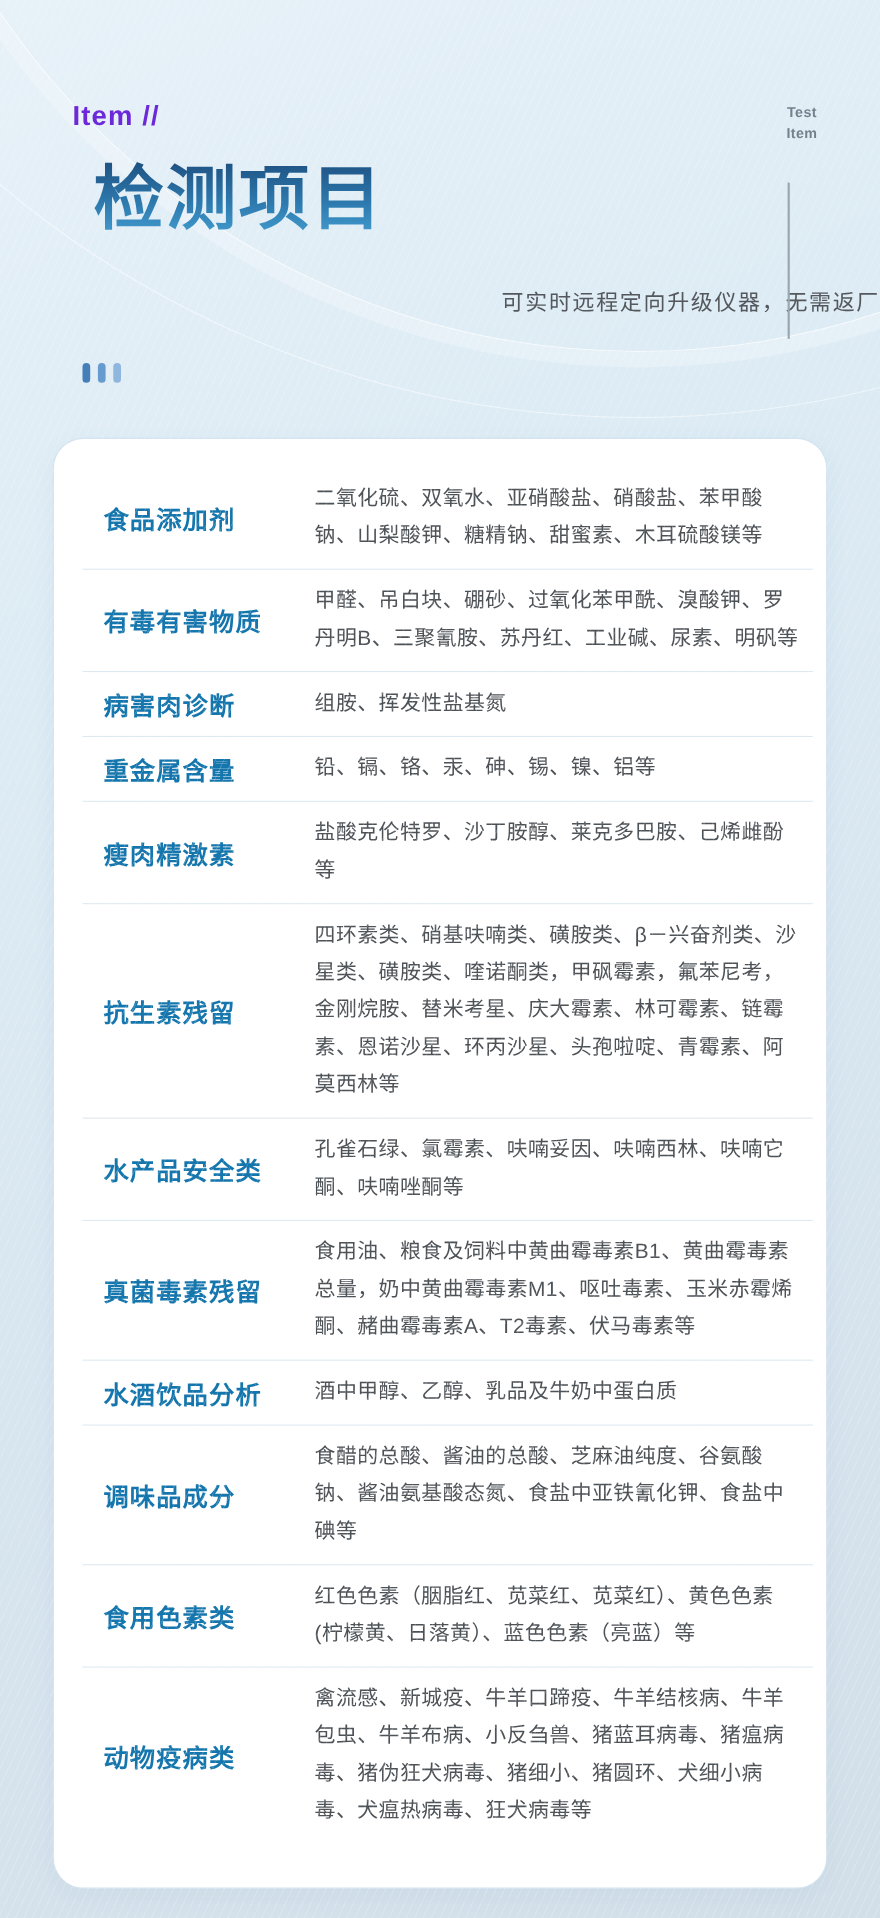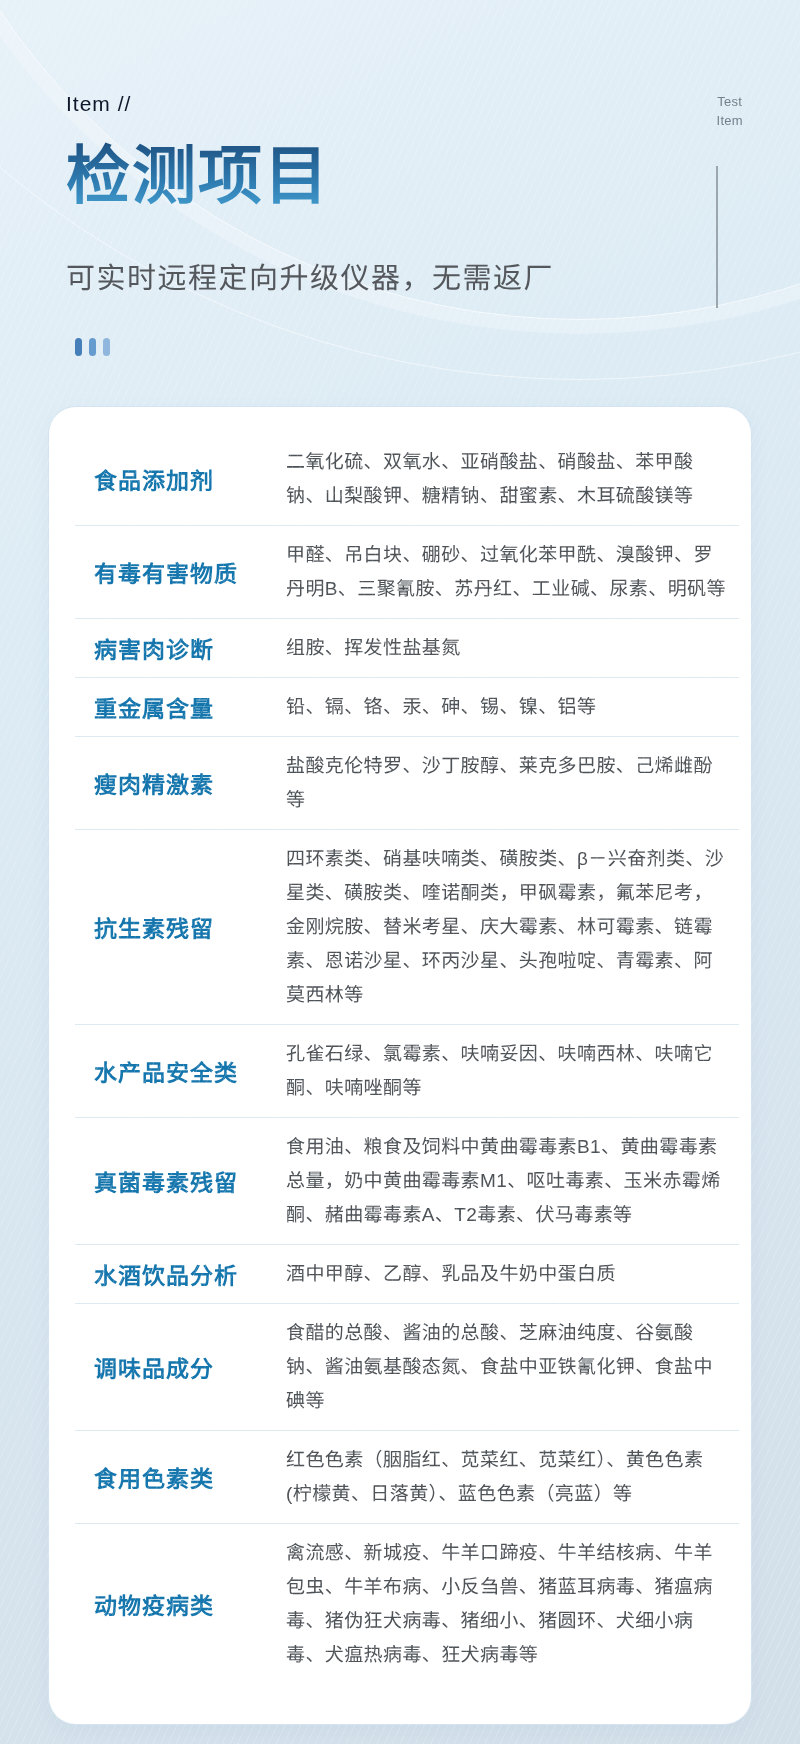--- a/index.html
+++ b/index.html
@@ -18,51 +18,53 @@
       rgba(255,255,255,0.16) 0 1px, rgba(255,255,255,0) 1px 7px);
   }
   
   .curve { position: absolute; border-radius: 50%; pointer-events: none; }
   .curve.c1 { width: 1400px; height: 1400px; top: -1080px; left: -120px;
               border: 1px solid rgba(255,255,255,0.75); box-shadow: 0 0 0 14px rgba(255,255,255,0.25); }
   .curve.c2 { width: 1800px; height: 1800px; top: -1420px; left: -320px;
               border: 1px solid rgba(255,255,255,0.55); }
 
   .header { position: relative; padding: 92px 0 0 66px; }
-  .eyebrow { font-size: 21px; font-weight: normal; color: #0f172a; letter-spacing: 1px; }
+  .eyebrow { font-size: 25px; font-weight: bold; color: #6d28d9; letter-spacing: 1px; }
   .corner {
     position: absolute; top: 93px; right: 57px;
-    text-align: center; font-size: 13px; font-weight: normal;
+    text-align: center; font-size: 13px; font-weight: bold;
     color: #74818d; line-height: 1.45; letter-spacing: 0.3px;
   }
   .v-rule {
     position: absolute; top: 166px; right: 82px;
     width: 2px; height: 142px; background: #9ca6af;
   }
   .title {
     margin-top: 22px;
     font-family: "Liberation Serif", "DejaVu Serif", serif;
     font-weight: bold;
     font-size: 64px;
     line-height: 78px;
     letter-spacing: 2px;
+    margin-left: 19px;
   }
   .title .tline {
     display: inline-block;
     color: #2a6ea6;
     background: linear-gradient(180deg, #1d4e7e 0%, #2e7bb0 55%, #47a3d5 100%);
     -webkit-background-clip: text;
     background-clip: text;
     -webkit-text-fill-color: transparent;
   }
   .subtitle {
     margin-top: 38px;
-    font-size: 29px;
+    font-size: 20px;
     color: #54585d;
     letter-spacing: 1.5px;
+    text-align: right;
   }
   .bars { margin: 42px 0 0 9px; display: flex; gap: 7px; height: 18px; }
   .bar { width: 7px; height: 18px; border-radius: 3.5px; }
   .bar.b1 { background: #447fba; }
   .bar.b2 { background: #659bce; }
   .bar.b3 { background: #8fb6dd; }
 
   .card {
     margin: 50px 48px 0 48px;
     background: #ffffff;

